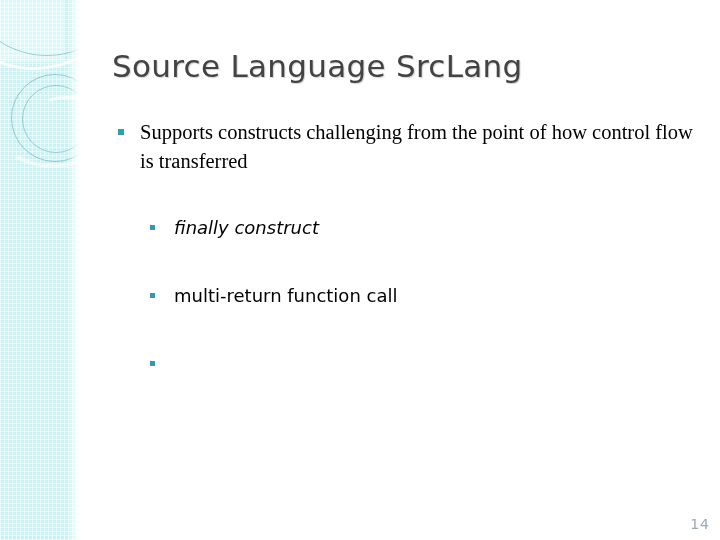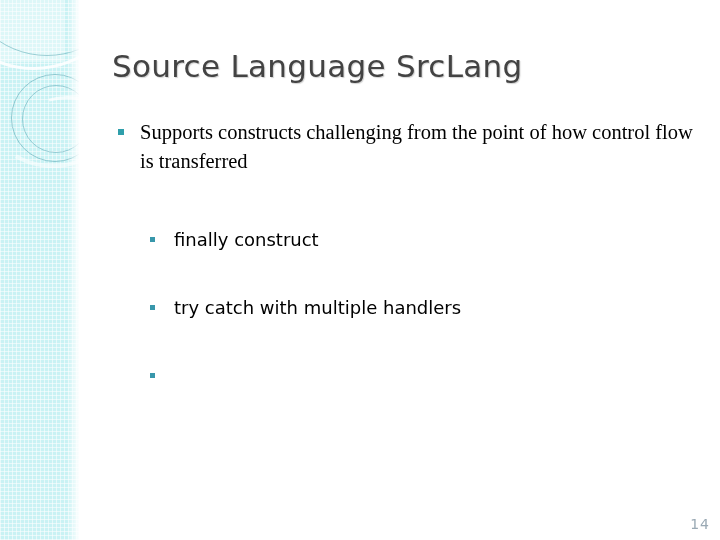--- a/index.html
+++ b/index.html
@@ -206,32 +206,32 @@
 
   <div id="title">Source Language SrcLang</div>
 
   <div id="body">
 
     <div class="lvl1">
       <span class="marker"></span>
       <span>Supports constructs challenging from the point of how control flow is transferred</span>
     </div>
 
-    <div class="lvl2" style="margin-top:52px;">
+    <div class="lvl2" style="margin-top:40px;font-style:italic;">
       <span class="marker"></span>
       <span>finally construct</span>
     </div>
 
     <div class="lvl2">
       <span class="marker"></span>
+      <span>multi-return function call</span>
     </div>
 
     <div class="lvl2">
       <span class="marker"></span>
-      <span>try catch with multiple handlers</span>
     </div>
 
     <div class="lvl2">
       <span class="marker"></span>
     </div>
 
   </div>
 
   <div id="page-number">14</div>
 

